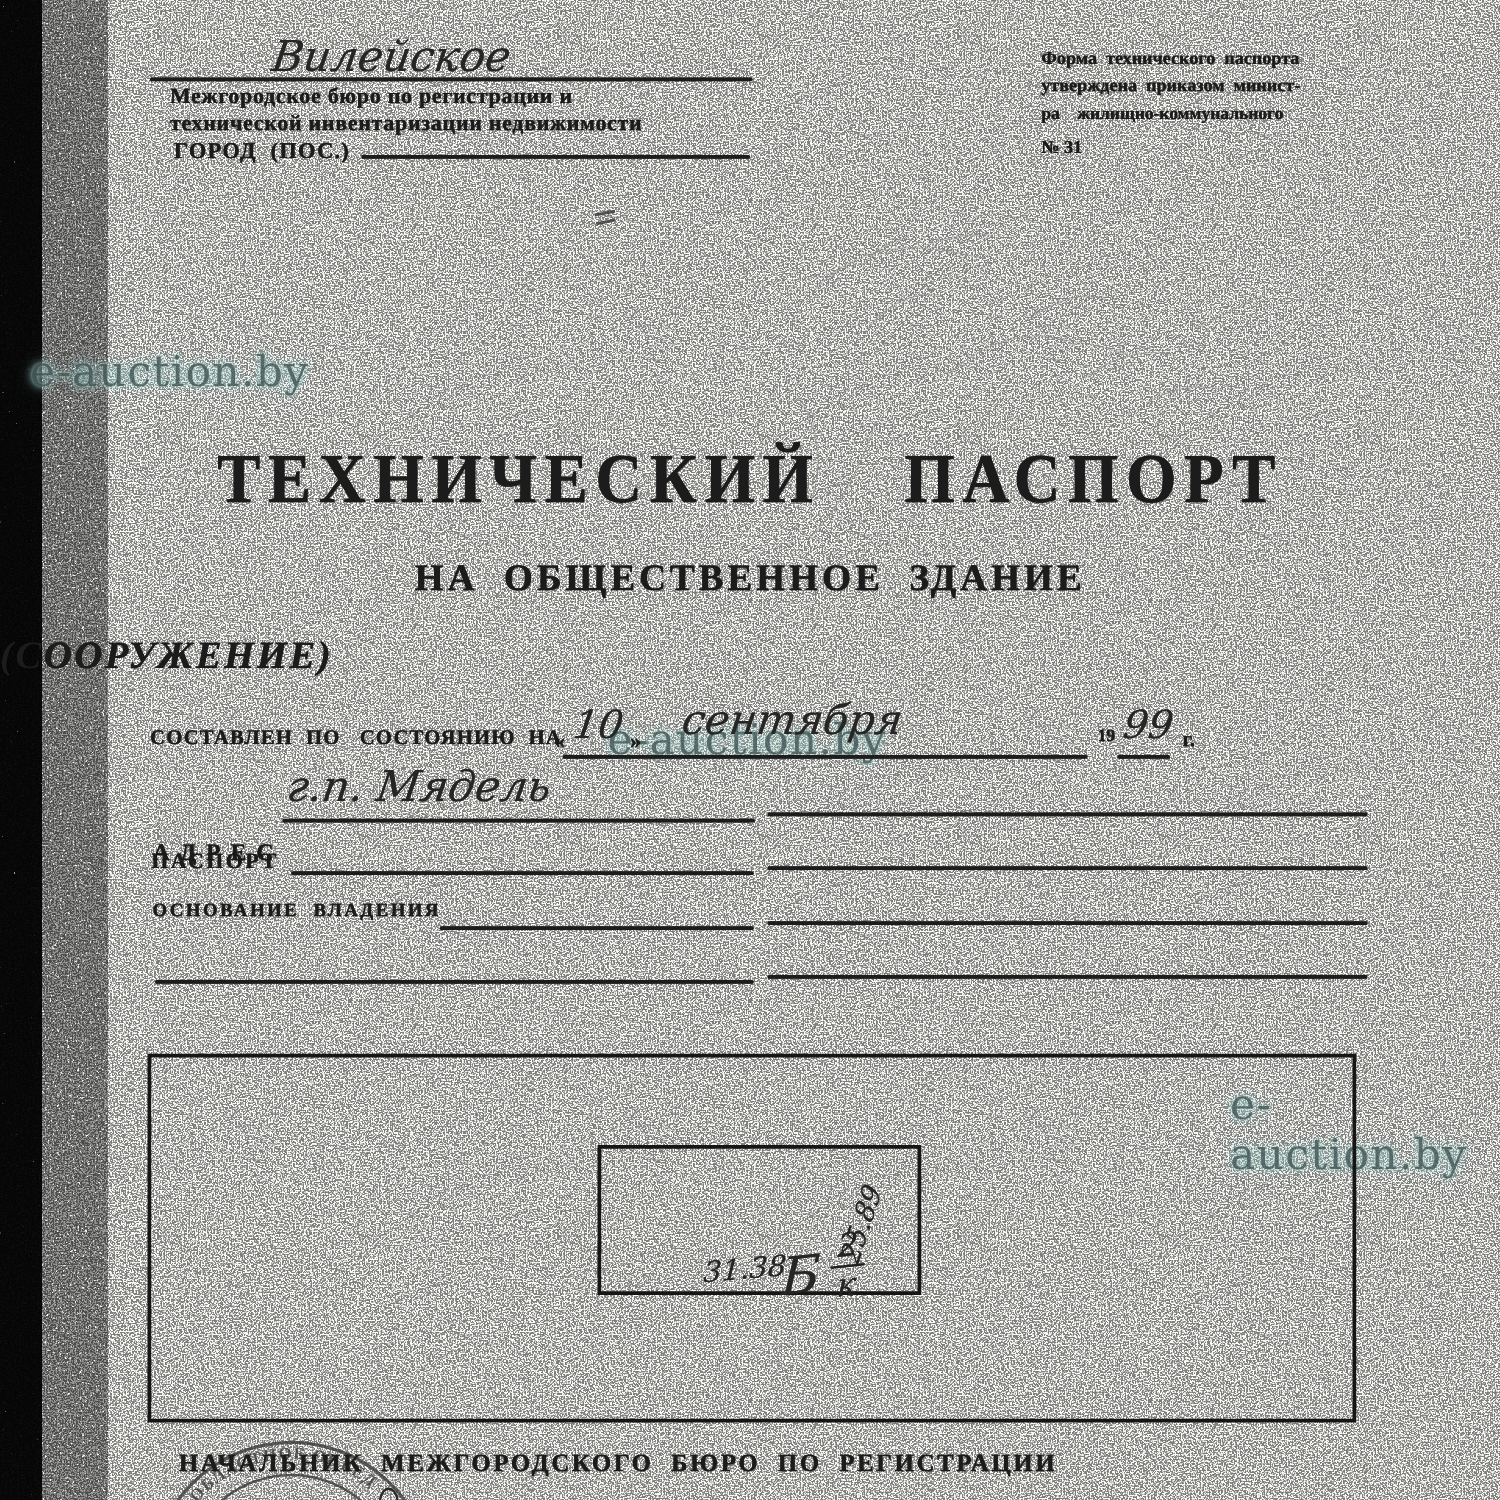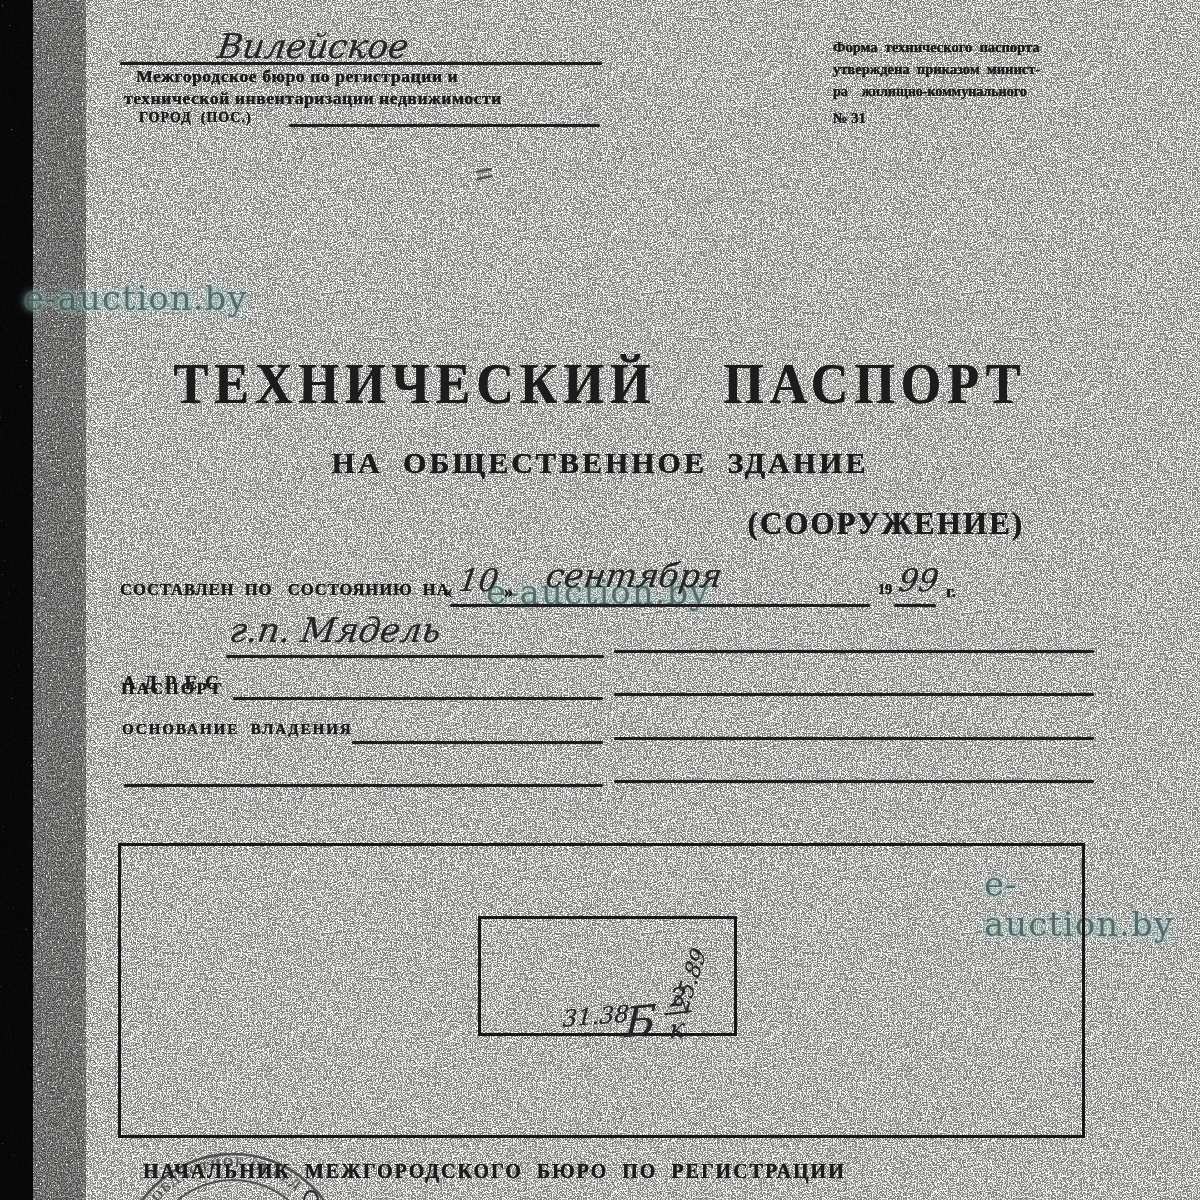--- a/index.html
+++ b/index.html
@@ -32,21 +32,21 @@
     font-size:34px;color:#4c5e5e;letter-spacing:1px;
     text-shadow:0 0 7px rgba(150,200,195,.95),0 0 3px rgba(165,210,205,.85),0 0 12px rgba(170,215,210,.6);
     opacity:.88;
   }
   .title-main{
     left:0;top:352px;width:1200px;text-align:center;
     font-size:52px;letter-spacing:6px;word-spacing:48px;
     transform:scaleY(1.08);transform-origin:top;
   }
   .title-sub1{left:0;top:446px;width:1200px;text-align:center;font-size:30px;letter-spacing:3px;word-spacing:10px;}
-  .title-sub2{left:0;top:506px;width:1024px;text-align:right;font-size:31px;letter-spacing:2px;}
+  .title-sub2{left:0;top:506px;width:1024px;text-align:left;font-size:31px;letter-spacing:2px;font-style:italic;}
   .schema-head{left:0;top:802px;width:1200px;text-align:center;font-size:19px;letter-spacing:1.5px;word-spacing:5px;}
   .hdr-r div{line-height:22.4px;}
   
   .frac{display:inline-block;text-align:center;vertical-align:-6px;margin-left:8px;font-size:26px;line-height:1;}
   .frac .num{display:block;border-bottom:2.5px solid #222;padding:0 5px 2px;}
   .frac .den{display:block;padding-top:2px;}
 </style>
 </head>
 <body>
 
@@ -90,22 +90,22 @@
 
     <g stroke="#3a3a3a" stroke-width="2.4" opacity="0.8">
       <path d="M476,172 l16,-3"></path>
         <path d="M477,179 l15,-3"></path>
     </g>
   </svg>
 
   <div class="hw" style="left:218px;top:26px;font-size:34px;">Вилейское</div>
   <div class="rule" style="left:120px;top:62px;width:482px;"></div>
   <div class="t" style="left:136px;top:66px;font-size:17.5px;letter-spacing:.6px;">Межгородское бюро по регистрации и</div>
-  <div class="t" style="left:124px;top:88px;font-size:17.5px;letter-spacing:.6px;">технической инвентаризации недвижимости</div>
-  <div class="t" style="left:139px;top:110px;font-size:14px;letter-spacing:1px;">ГОРОД  (ПОС.)</div>
+  <div class="t" style="left:136px;top:88px;font-size:17.5px;letter-spacing:.6px;">технической инвентаризации недвижимости</div>
+  <div class="t" style="left:139px;top:110px;font-size:18px;letter-spacing:1px;">ГОРОД  (ПОС.)</div>
   <div class="rule" style="left:289px;top:124px;width:311px;"></div>
 
   <div class="hdr-r" style="position:absolute;left:818px;top:36px;width:275px;margin-left:15px;">
     <div class="t" style="position:static;font-size:14.5px;">Форма  технического  паспорта</div>
     <div class="t" style="position:static;font-size:14.5px;">утверждена  приказом  минист-</div>
     <div class="t" style="position:static;font-size:14px;">ра    жилищно-коммунального</div>
     <div class="t" style="position:static;font-size:14.5px;padding-top:4px;">№ 31</div>
   </div>
 
   <div class="wm" style="left:24px;top:278px;">e-auction.by</div>

